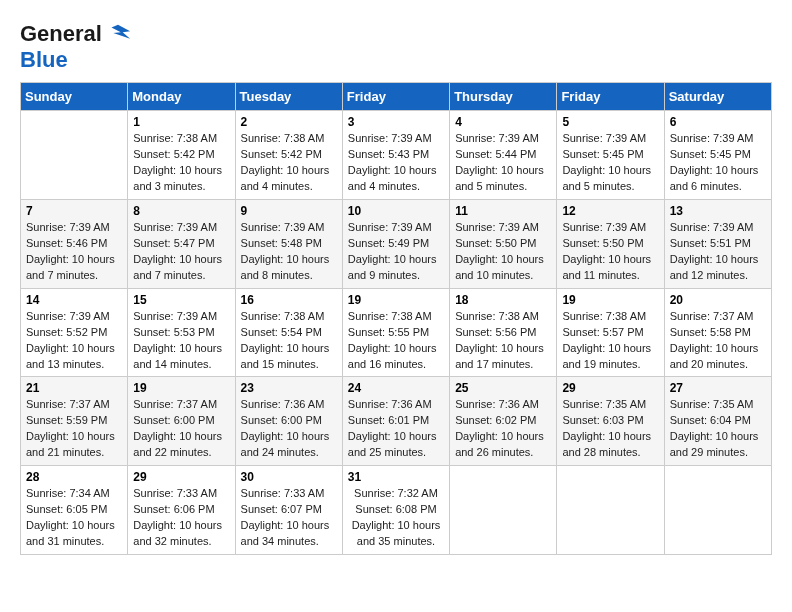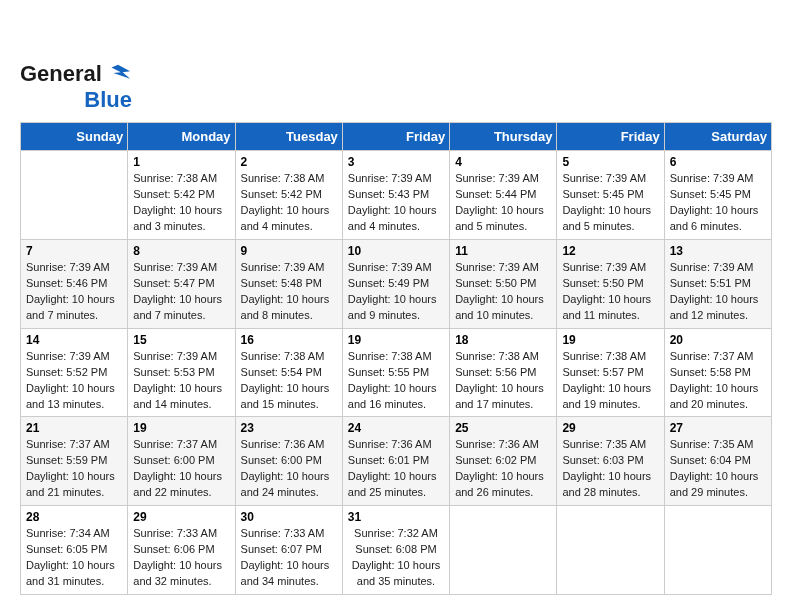--- a/index.html
+++ b/index.html
@@ -12,29 +12,28 @@
     }
     .header {
       display: flex;
       justify-content: space-between;
       align-items: flex-start;
       margin-bottom: 10px;
     }
     .logo {
       display: flex;
       align-items: center;
-      margin-top: 40px;
     }
     .logo-text {
       font-size: 22px;
       font-weight: bold;
       line-height: 1.1;
     }
     .logo-general { color: #1a1a1a; }
-    .logo-blue { color: #1565c0; text-align: right; }
+    .logo-blue { color: #1565c0; }
     .logo-icon {
       width: 28px;
       height: 28px;
       margin-left: 2px;
     }
     .title-area {
       text-align: right;
     }
     .month-title {
       font-size: 36px;
@@ -47,21 +46,21 @@
     }
     table {
       width: 100%;
       border-collapse: collapse;
       font-size: 11px;
     }
     thead tr th {
       background-color: #1565c0;
       color: #fff;
       padding: 6px 4px;
-      text-align: right;
+      text-align: left;
       font-size: 13px;
       font-weight: bold;
       border: 1px solid #ccc;
     }
     tbody tr td {
       border: 1px solid #ccc;
       padding: 4px 5px;
       vertical-align: top;
       min-height: 80px;
       height: 85px;

